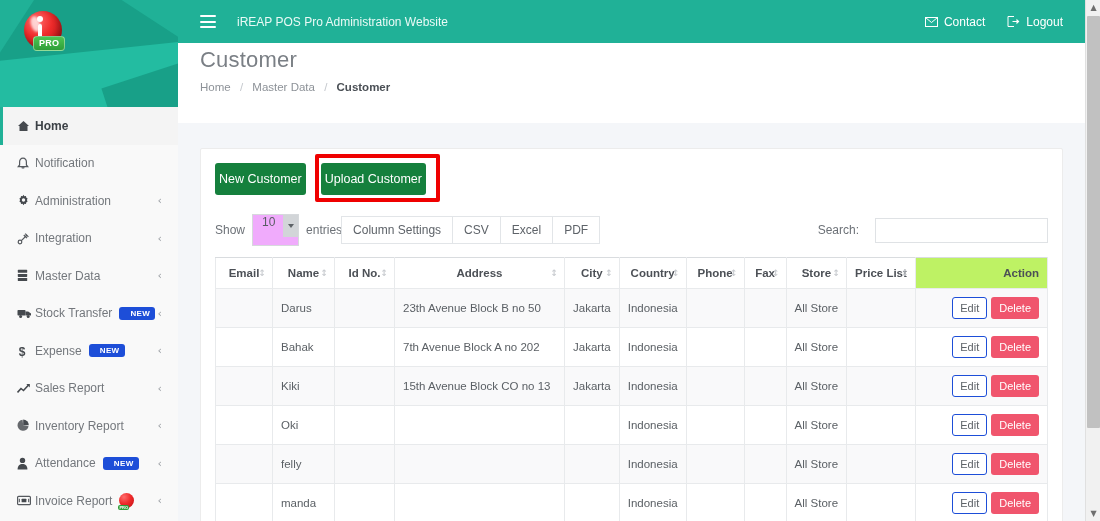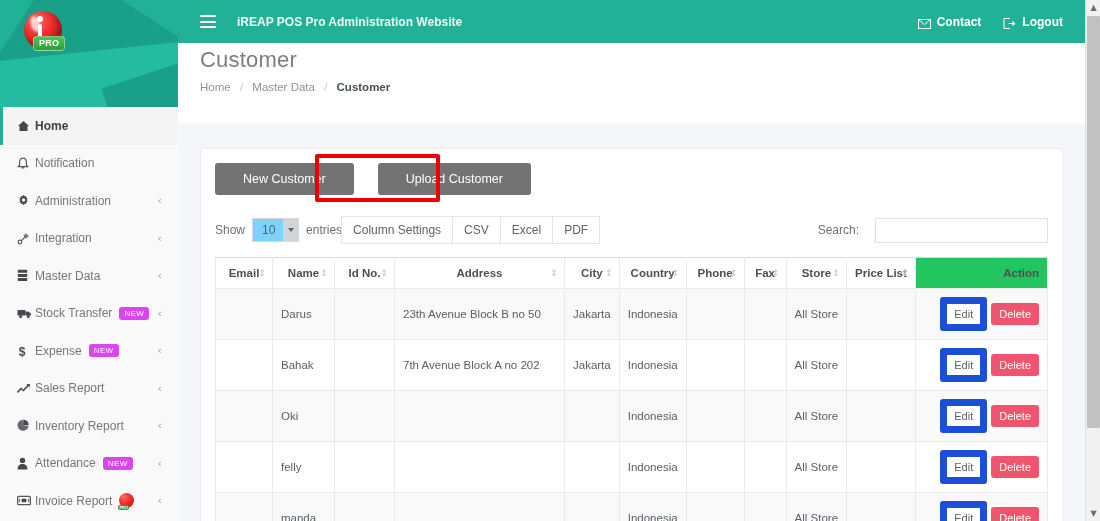--- a/index.html
+++ b/index.html
@@ -115,26 +115,26 @@
   .nav li .ico {
     width: 18px; min-width: 18px;
     display: inline-flex; align-items: center; justify-content: flex-start;
     color: #55595e;
     font-size: 12px;
   }
   .nav li .ico svg { display:block; }
   .nav li .txt { white-space: nowrap; }
   .nav li .badge-new {
     margin-left: 7px;
-    background: #d946ef;
+    background: #1d4ed8;
     color: #fff;
     font-size: 8px;
-    font-weight: normal;
+    font-weight: bold;
     letter-spacing: .4px;
-    padding: 2px 5px 2px 5px;
+    padding: 2px 5px 2px 11px;
     border-radius: 3px;
     line-height: 9px;
   }
   .nav li .caret {
     position: absolute; right: 16px;
     font-size: 11px; color: #9a9ea3;
     font-family: "DejaVu Sans", sans-serif;
   }
   .nav li .mini-logo {
     margin-left: 7px; width: 15px; height: 15px;
@@ -151,42 +151,41 @@
     font-weight:bold;
   }
 
   
   #topbar {
     position: absolute; left: 178px; top: 0;
     width: 907px; height: 43px;
     background: #20b197;
     display: flex; align-items: center;
     color: #fff;
-    font-weight: bold;
   }
   #topbar .hamburger {
     margin-left: 22px;
     width: 16px; height: 13px;
     display: flex; flex-direction: column; justify-content: space-between;
     cursor: pointer;
   }
   #topbar .hamburger span { display:block; height:2px; background:#fff; border-radius:1px; }
   #topbar .app-title {
     margin-left: 21px;
     font-size: 12px;
     color: #eafaf6;
   }
   #topbar .right-links {
     margin-left: auto; margin-right: 22px;
     display: flex; align-items: center; gap: 22px;
   }
   #topbar .right-links a {
     color: #fff; text-decoration: none;
     font-size: 12px;
-    display: inline-flex; align-items: flex-end; gap: 6px;
+    display: inline-flex; align-items: center; gap: 6px;
     cursor: pointer;
   }
   #topbar .right-links svg { display:block; }
 
   
   #content {
     position: absolute; left: 178px; top: 43px;
     width: 907px; height: 478px;
     background: #f4f6f9;
     overflow: hidden;
@@ -211,53 +210,53 @@
     margin: 25px 22px 0 22px;
     background: #fff;
     border: 1px solid #ececec;
     border-radius: 2px;
     padding: 14px 14px 0 14px;
     min-height: 400px;
   }
 
   .btn-row { display: flex; align-items: center; position: relative; }
   .btn-primary {
-    background: #737373;
+    background: #15803d;
     border: none;
     color: #fff;
     font-size: 12.5px;
-    padding: 9px 28px;
+    padding: 9px 4px;
     border-radius: 3px;
     cursor: pointer;
     font-family: "Liberation Sans", sans-serif;
-    margin-right: 24px;
+    margin-right: 15px;
   }
   .highlight-box {
     position: absolute;
     left: 100px; top: -9px;
     width: 125px; height: 48px;
     border: 4px solid #ef0000;
     border-radius: 2px;
     pointer-events: none;
   }
 
   
   .toolbar {
     margin-top: 20px;
     display: flex; align-items: center;
     font-size: 12px; color: #6c7177;
     height: 30px;
   }
   .toolbar .show-lbl { margin-right: 7px; }
   .len-select {
     position: relative;
-    width: 47px; height: 24px;
+    width: 47px; height: 32px;
     border: 1px solid #d6d9dc;
-    background: #7dd3fc;
-    display: flex; align-items: center;
+    background: #f0abfc;
+    display: flex; 
     font-size: 12px; color: #585d63;
     padding-left: 9px;
     cursor: pointer;
   }
   .len-select .arrow-cell {
     position: absolute; right: 0; top: 0;
     width: 15px; height: 22px;
     background: #d2d5d8;
     display:flex; align-items:center; justify-content:center;
   }
@@ -311,21 +310,21 @@
     font-weight: bold;
     color: #4c5056;
     white-space: nowrap;
     position: relative;
     background: #fff;
     font-size: 11.5px;
     cursor: pointer;
   }
   table.dt th.action-col {
     text-align: right;
-    background: #22c55e;
+    background: #bef264;
     cursor: default;
   }
   table.dt th .sorter {
     position: absolute; right: 7px; top: 50%;
     transform: translateY(-50%);
     color: #c9ccd0;
     font-size: 9px;
     letter-spacing: -1px;
     line-height: 9px;
     font-family: "DejaVu Sans", sans-serif;
@@ -334,21 +333,21 @@
     border: 1px solid #e8eaec;
     padding: 8px 8px;
     height: 35px;
     white-space: nowrap;
     color: #5b6065;
   }
   table.dt tbody tr:nth-child(odd) { background: #f9f9fa; }
   table.dt tbody tr:nth-child(even) { background: #fff; }
   td.act { text-align: right; white-space: nowrap; }
   .btn-edit {
-    border: 7px solid #1d4ed8;
+    border: 1px solid #1d4ed8;
     background: #fff;
     color: #5d6267;
     font-size: 11px;
     padding: 4px 7px;
     border-radius: 3px;
     cursor: pointer;
     font-family: "Liberation Sans", sans-serif;
   }
   .btn-delete {
     border: none;
@@ -636,20 +635,33 @@
               <td>Jakarta</td>
               <td>Indonesia</td>
               <td></td>
               <td></td>
               <td>All Store</td>
               <td></td>
               <td class="act"><button class="btn-edit">Edit</button><button class="btn-delete">Delete</button></td>
             </tr>
             <tr>
               <td></td>
+              <td>Kiki</td>
+              <td></td>
+              <td>15th Avenue Block CO no 13</td>
+              <td>Jakarta</td>
+              <td>Indonesia</td>
+              <td></td>
+              <td></td>
+              <td>All Store</td>
+              <td></td>
+              <td class="act"><button class="btn-edit">Edit</button><button class="btn-delete">Delete</button></td>
+            </tr>
+            <tr>
+              <td></td>
               <td>Oki</td>
               <td></td>
               <td></td>
               <td></td>
               <td>Indonesia</td>
               <td></td>
               <td></td>
               <td>All Store</td>
               <td></td>
               <td class="act"><button class="btn-edit">Edit</button><button class="btn-delete">Delete</button></td>

